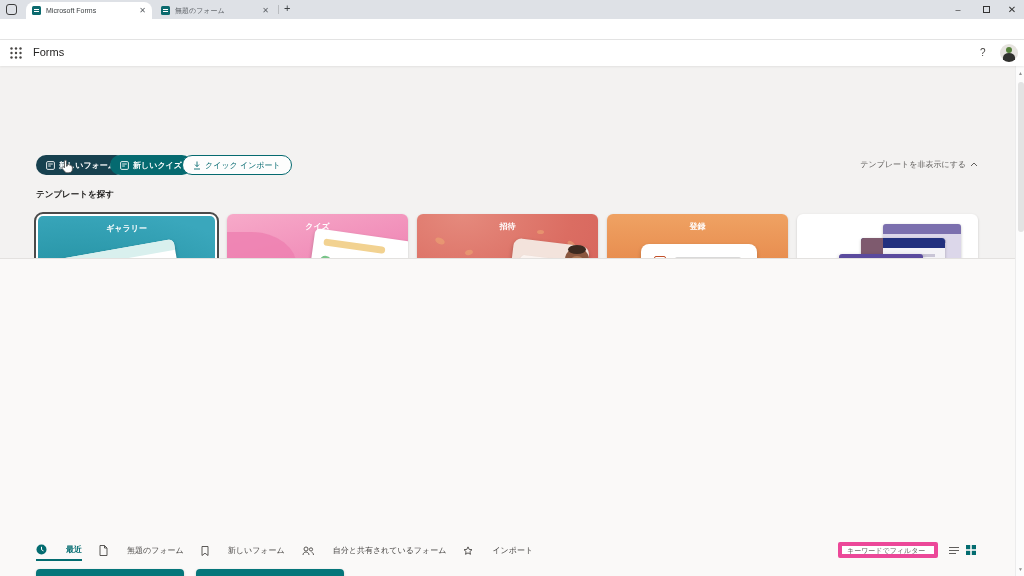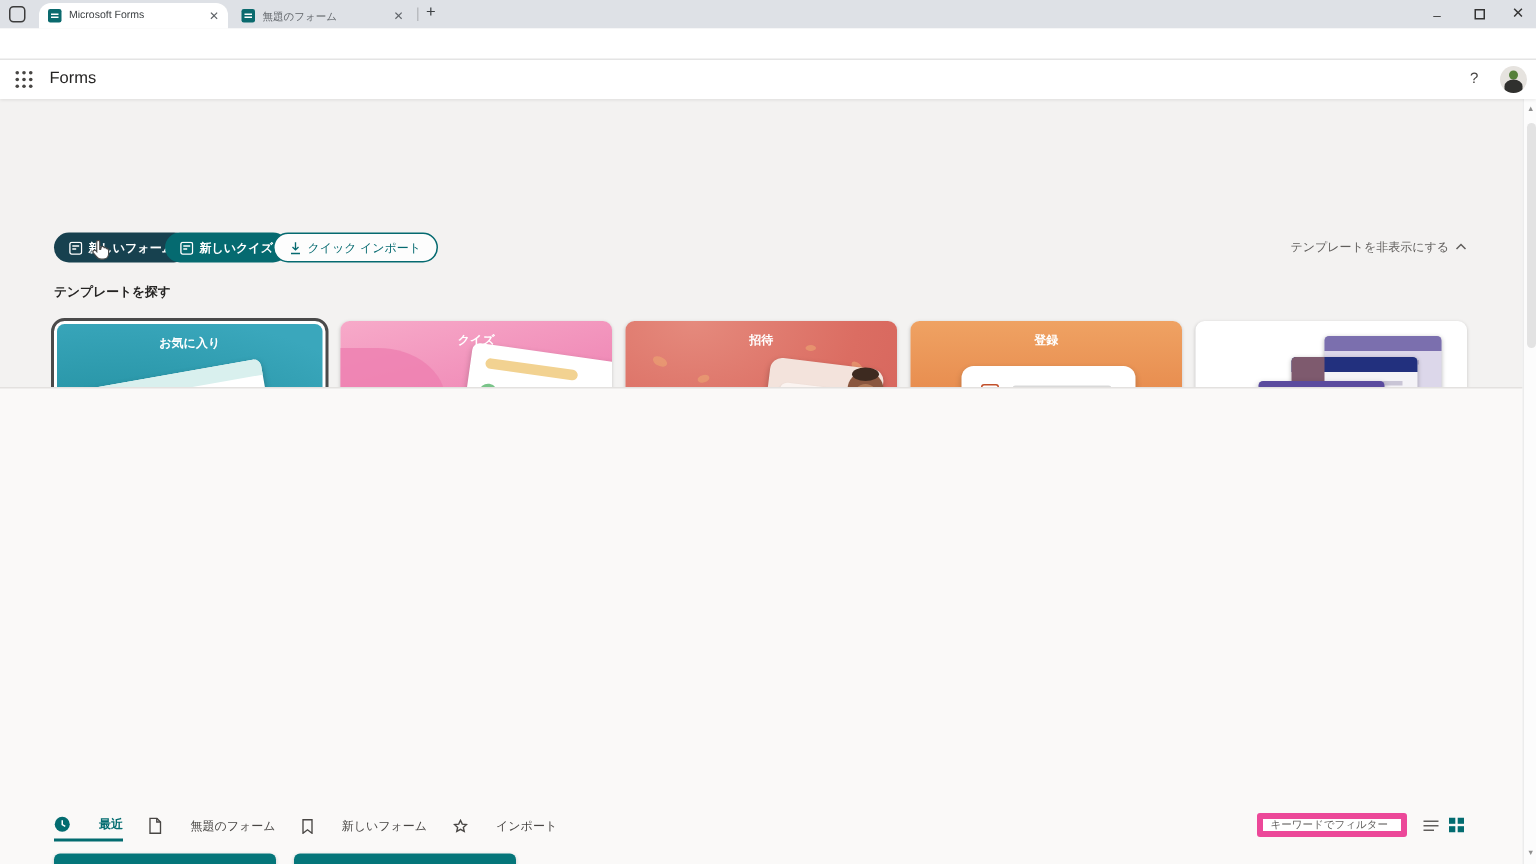--- a/index.html
+++ b/index.html
@@ -233,21 +233,21 @@
       <span>テンプレートを非表示にする</span>
       <svg width="8" height="5" viewBox="0 0 8 5">
         <path d="M1 4l3-3 3 3" fill="none" stroke="#605e5c" stroke-width="1"></path>
         </svg>
     </div>
 
     <div class="abs" id="tpl-heading">テンプレートを探す</div>
 
     <div class="abs" id="tpl-sel">
       <div id="tpl-card-survey">
-        <div class="tpl-label">お気に入り</div>
+        <div class="tpl-label">ギャラリー</div>
         <div class="survey-sheet">
           <div class="survey-sheet-top"></div>
           <div class="sheet-line" style="left:14px;top:22px;width:110px;"></div>
           <div class="sheet-line" style="left:14px;top:34px;width:95px;"></div>
           <div class="sheet-line" style="left:14px;top:46px;width:104px;"></div>
 
         </div>
       </div>
     </div>
 
@@ -358,20 +358,29 @@
           </svg>
         <span>無題のフォーム</span>
       </div>
       <div class="lib-tab">
         <svg width="8" height="10" viewBox="0 0 8 10">
           <path d="M1 .5h6v9L4 7.2 1 9.5z" fill="none" stroke="#484644" stroke-width="0.9"></path>
           </svg>
         <span>新しいフォーム</span>
       </div>
       <div class="lib-tab">
+        <svg width="12" height="10" viewBox="0 0 12 10">
+          <circle cx="4" cy="3" r="2" fill="none" stroke="#484644" stroke-width="0.9"></circle>
+          <path d="M1 9c0-1.7 1.3-3 3-3s3 1.3 3 3" fill="none" stroke="#484644" stroke-width="0.9"></path>
+          <circle cx="9" cy="3.4" r="1.6" fill="none" stroke="#484644" stroke-width="0.9"></circle>
+          <path d="M9.6 6.1c1.1.4 1.9 1.5 1.9 2.9" fill="none" stroke="#484644" stroke-width="0.9"></path>
+          </svg>
+        <span>自分と共有されているフォーム</span>
+      </div>
+      <div class="lib-tab">
         <svg width="10" height="10" viewBox="0 0 10 10">
           <path d="M5 .9l1.2 2.5 2.8.3-2.1 1.9.6 2.7L5 6.9 2.5 8.3l.6-2.7L1 3.7l2.8-.3z" fill="none" stroke="#484644" stroke-width="0.9"></path>
           </svg>
         <span>インポート</span>
       </div>
     </div>
 
     <input class="abs" id="filter-input" type="text" placeholder="キーワードでフィルター" style="">
 
     <svg class="abs" style="left:948px;top:287px;" width="12" height="9" viewBox="0 0 12 9">

